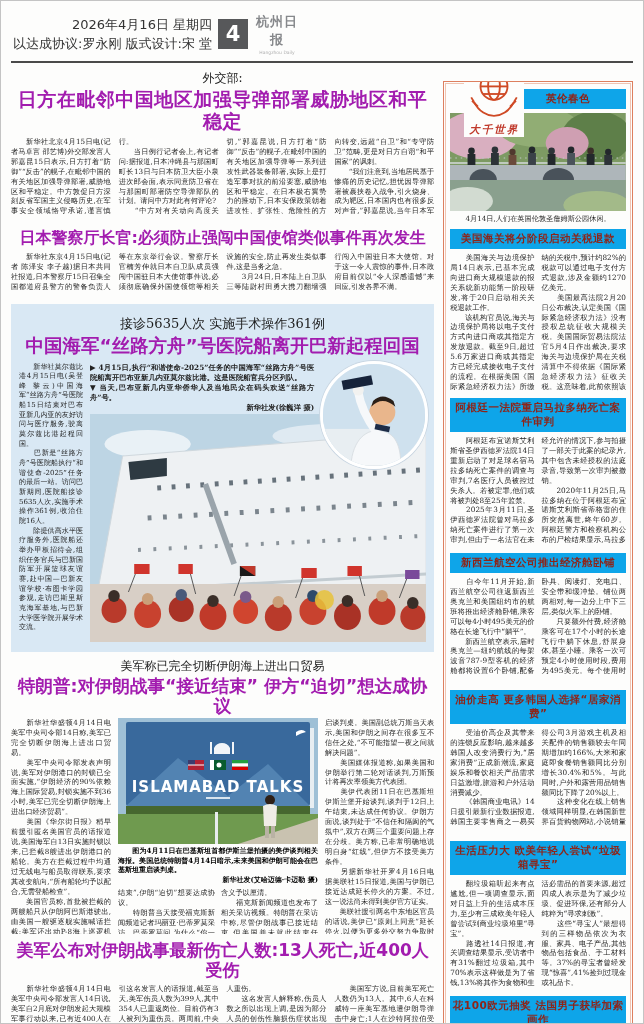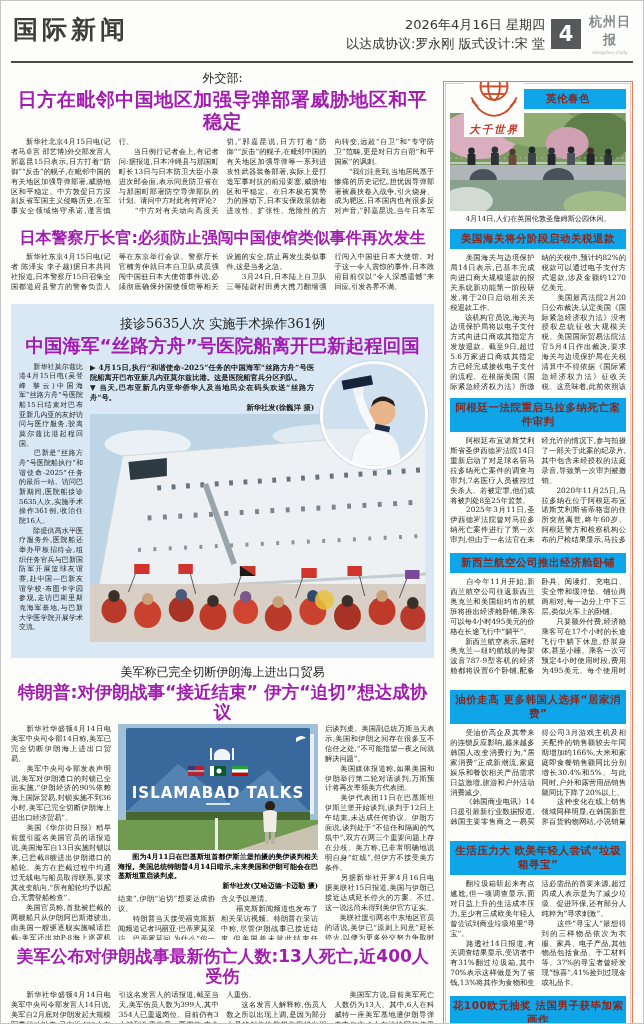--- a/index.html
+++ b/index.html
@@ -31,21 +31,21 @@
     font-family:"DejaVu Serif","Liberation Serif",serif;}
   .headline{6text-align:center;font-weight:900;color:#a21caf;text-align:center;line-height:1.18;}
   .h-xl{font-size:19px;letter-spacing:0.5px;}
   .h-lg{font-size:18.5px;}
   .h-md{font-size:16px;}
   .bodytxt{font-family:"DejaVu Serif","Liberation Serif",serif;font-size:7.2px;line-height:1.38;
     color:#1f1f1f;text-align:justify;white-space:pre-wrap;overflow:hidden;}
   .cols4{column-count:4;column-gap:8px;}
   .cols2{column-count:2;column-gap:7px;}
   
-  .shipbox{background:#d9e8f4;margin-top:6px;padding:8px 8px 16px;}
+  .shipbox{background:#d9e8f4;margin-top:6px;padding:8px 8px 10px;}
   .shipbox .kicker{font-size:13px;}
   .shipbox .headline{font-size:18.5px;margin:2px 0 6px;}
   .ship-flex{display:flex;gap:7px;}
   .ship-left{width:64px;height:278px;font-size:7px;}
   .ship-media{flex:1;position:relative;}
   .ship-caps{padding-right:112px;min-height:46px;font-size:7.3px;font-weight:600;
     font-family:"DejaVu Serif","Liberation Serif",serif;line-height:1.4;text-align:justify;color:#222;}
   .ship-credit{text-align:right;font-weight:700;}
   .ship-photo{width:100%;height:228px;display:block;}
   .inset-circle{position:absolute;top:-2px;right:-2px;width:108px;height:108px;border-radius:50%;
@@ -80,21 +80,20 @@
   .h-cust{height:140px}.h-mara{height:112px}.h-airnz{height:108px}
   .h-korea{height:108px}.h-dump{height:112px}
   .mt6{margin-top:6px}.mt4{margin-top:4px}
 </style>
 </head>
 <body>
 
 <div class="page">
 
   <div class="hdr">
-    <div class="section-title">国际新闻</div>
     <div class="hdr-right">
       <div class="hdr-meta">
         <div>2026年4月16日 星期四</div>
         <div>以达成协议:罗永刚 版式设计:宋 堂</div>
       </div>
       <div class="pagenum">4</div>
       <div class="masthead">
         <div class="cn">杭州日报</div>
         <div class="en">Hangzhou Daily</div>
       </div>

